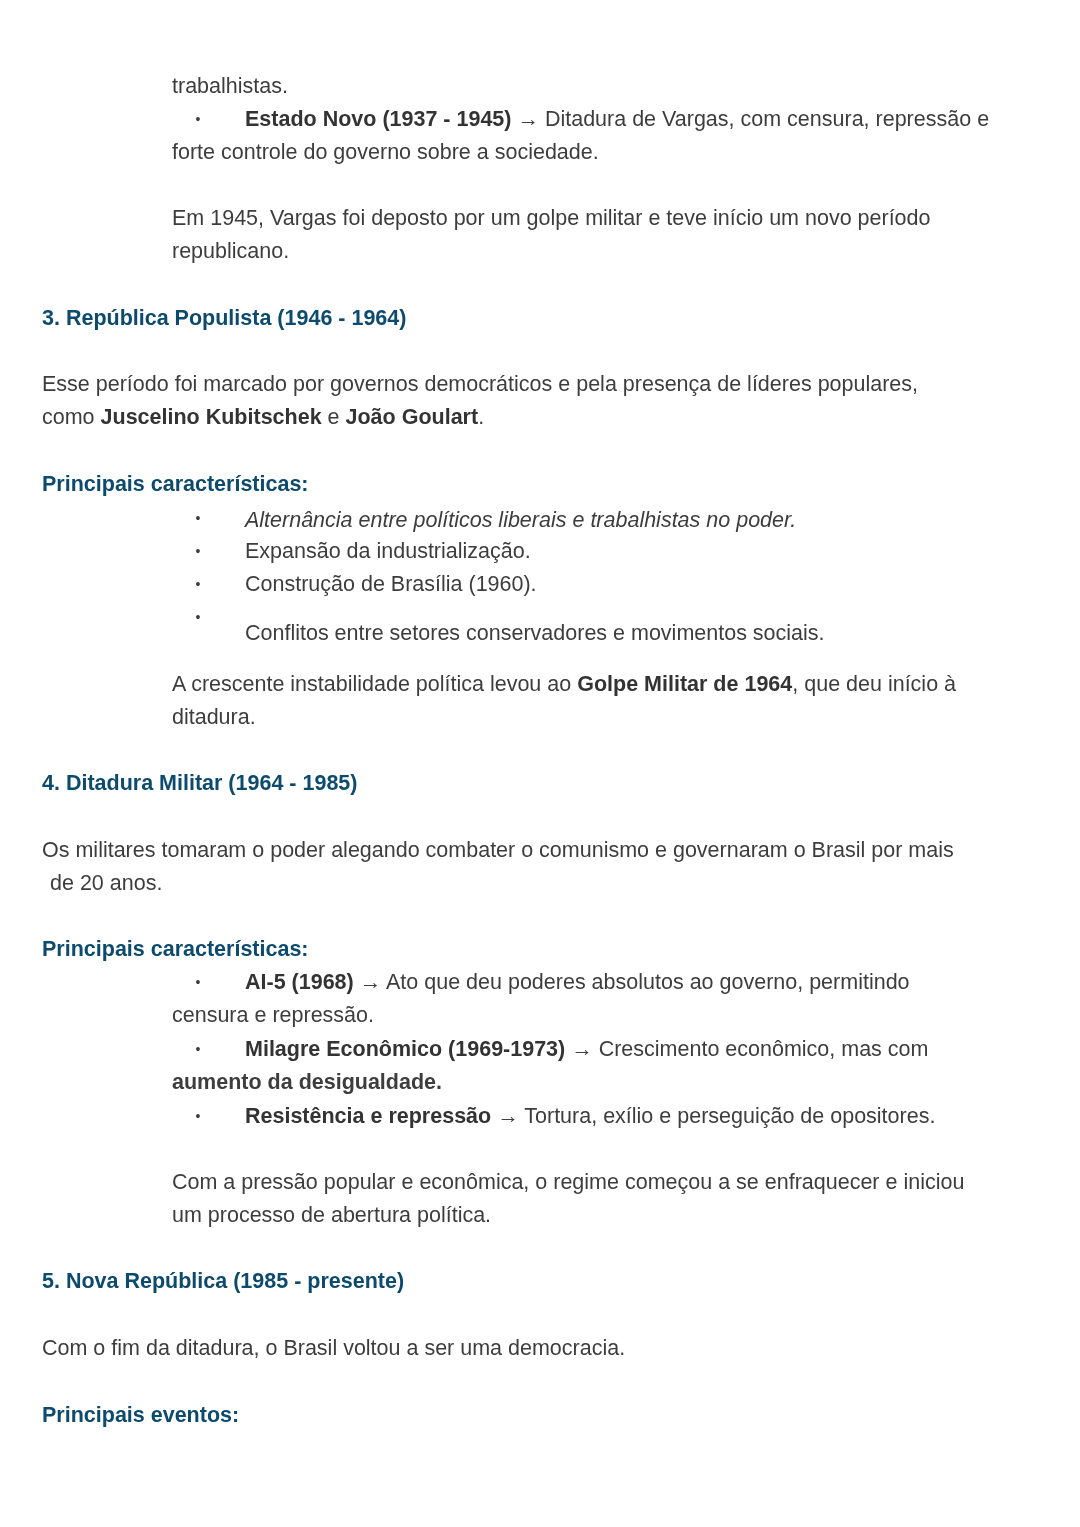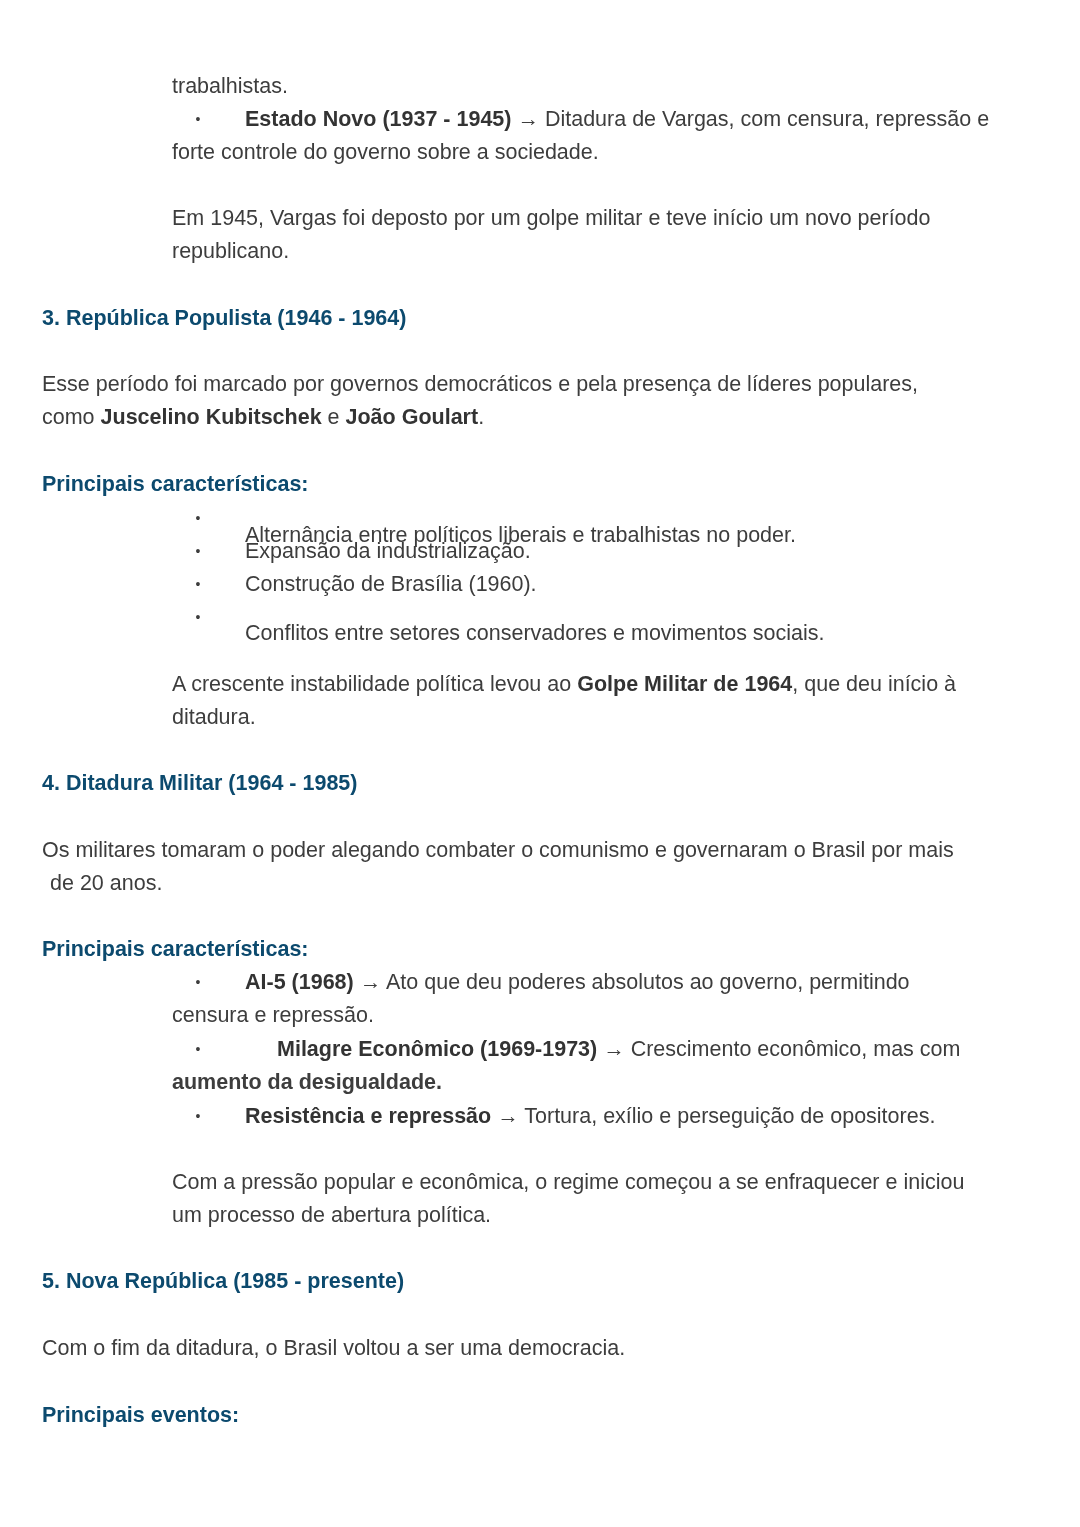--- a/index.html
+++ b/index.html
@@ -56,21 +56,21 @@
 
 <div class="line l42" style="top:369px;">Esse período foi marcado por governos democráticos e pela presença de líderes populares,</div>
 <div class="line l42" style="top:402px;">
   <span>como </span><b>Juscelino Kubitschek</b><span> e </span><b>João Goulart</b><span>.</span>
 </div>
 
 <div class="line l42 heading" style="top:469px;">Principais características:</div>
 
 <div>
   <span class="bullet-dot" style="top:503px;">•</span>
-  <div class="line bi" style="top:520px;">Alternância entre políticos liberais e trabalhistas no poder.</div>
+  <div class="line bi" style="top:505px;font-style:italic;">Alternância entre políticos liberais e trabalhistas no poder.</div>
   <span class="bullet-dot" style="top:536px;">•</span>
   <div class="line bi" style="top:536px;">Expansão da industrialização.</div>
   <span class="bullet-dot" style="top:569px;">•</span>
   <div class="line bi" style="top:569px;">Construção de Brasília (1960).</div>
   <span class="bullet-dot" style="top:602px;">•</span>
   <div class="line bi" style="top:602px;margin-top:16px;">Conflitos entre setores conservadores e movimentos sociais.</div>
 </div>
 
 <div class="line l172" style="top:669px;">
   <span>A crescente instabilidade política levou ao </span><b>Golpe Militar de 1964</b><span>, que deu início à</span>
@@ -85,21 +85,21 @@
 <div class="line l42 heading" style="top:934px;">Principais características:</div>
 
 <div>
   <span class="bullet-dot" style="top:967px;">•</span>
   <div class="line bi" style="top:967px;">
     <b>AI-5 (1968)</b><span> → </span><span>Ato que deu poderes absolutos ao governo, permitindo</span>
   </div>
   <div class="line l172" style="top:1000px;">censura e repressão.</div>
 
   <span class="bullet-dot" style="top:1034px;">•</span>
-  <div class="line bi" style="top:1034px;margin-left:32px;">
+  <div class="line bi" style="top:1034px;">
     <b>Milagre Econômico (1969-1973)</b><span> → </span><span>Crescimento econômico, mas com</span>
   </div>
   <div class="line l172" style="top:1067px;font-weight:bold;">aumento da desigualdade.</div>
 
   <span class="bullet-dot" style="top:1101px;">•</span>
   <div class="line bi" style="top:1101px;">
     <b>Resistência e repressão</b><span> → </span><span>Tortura, exílio e perseguição de opositores.</span>
   </div>
 </div>
 

